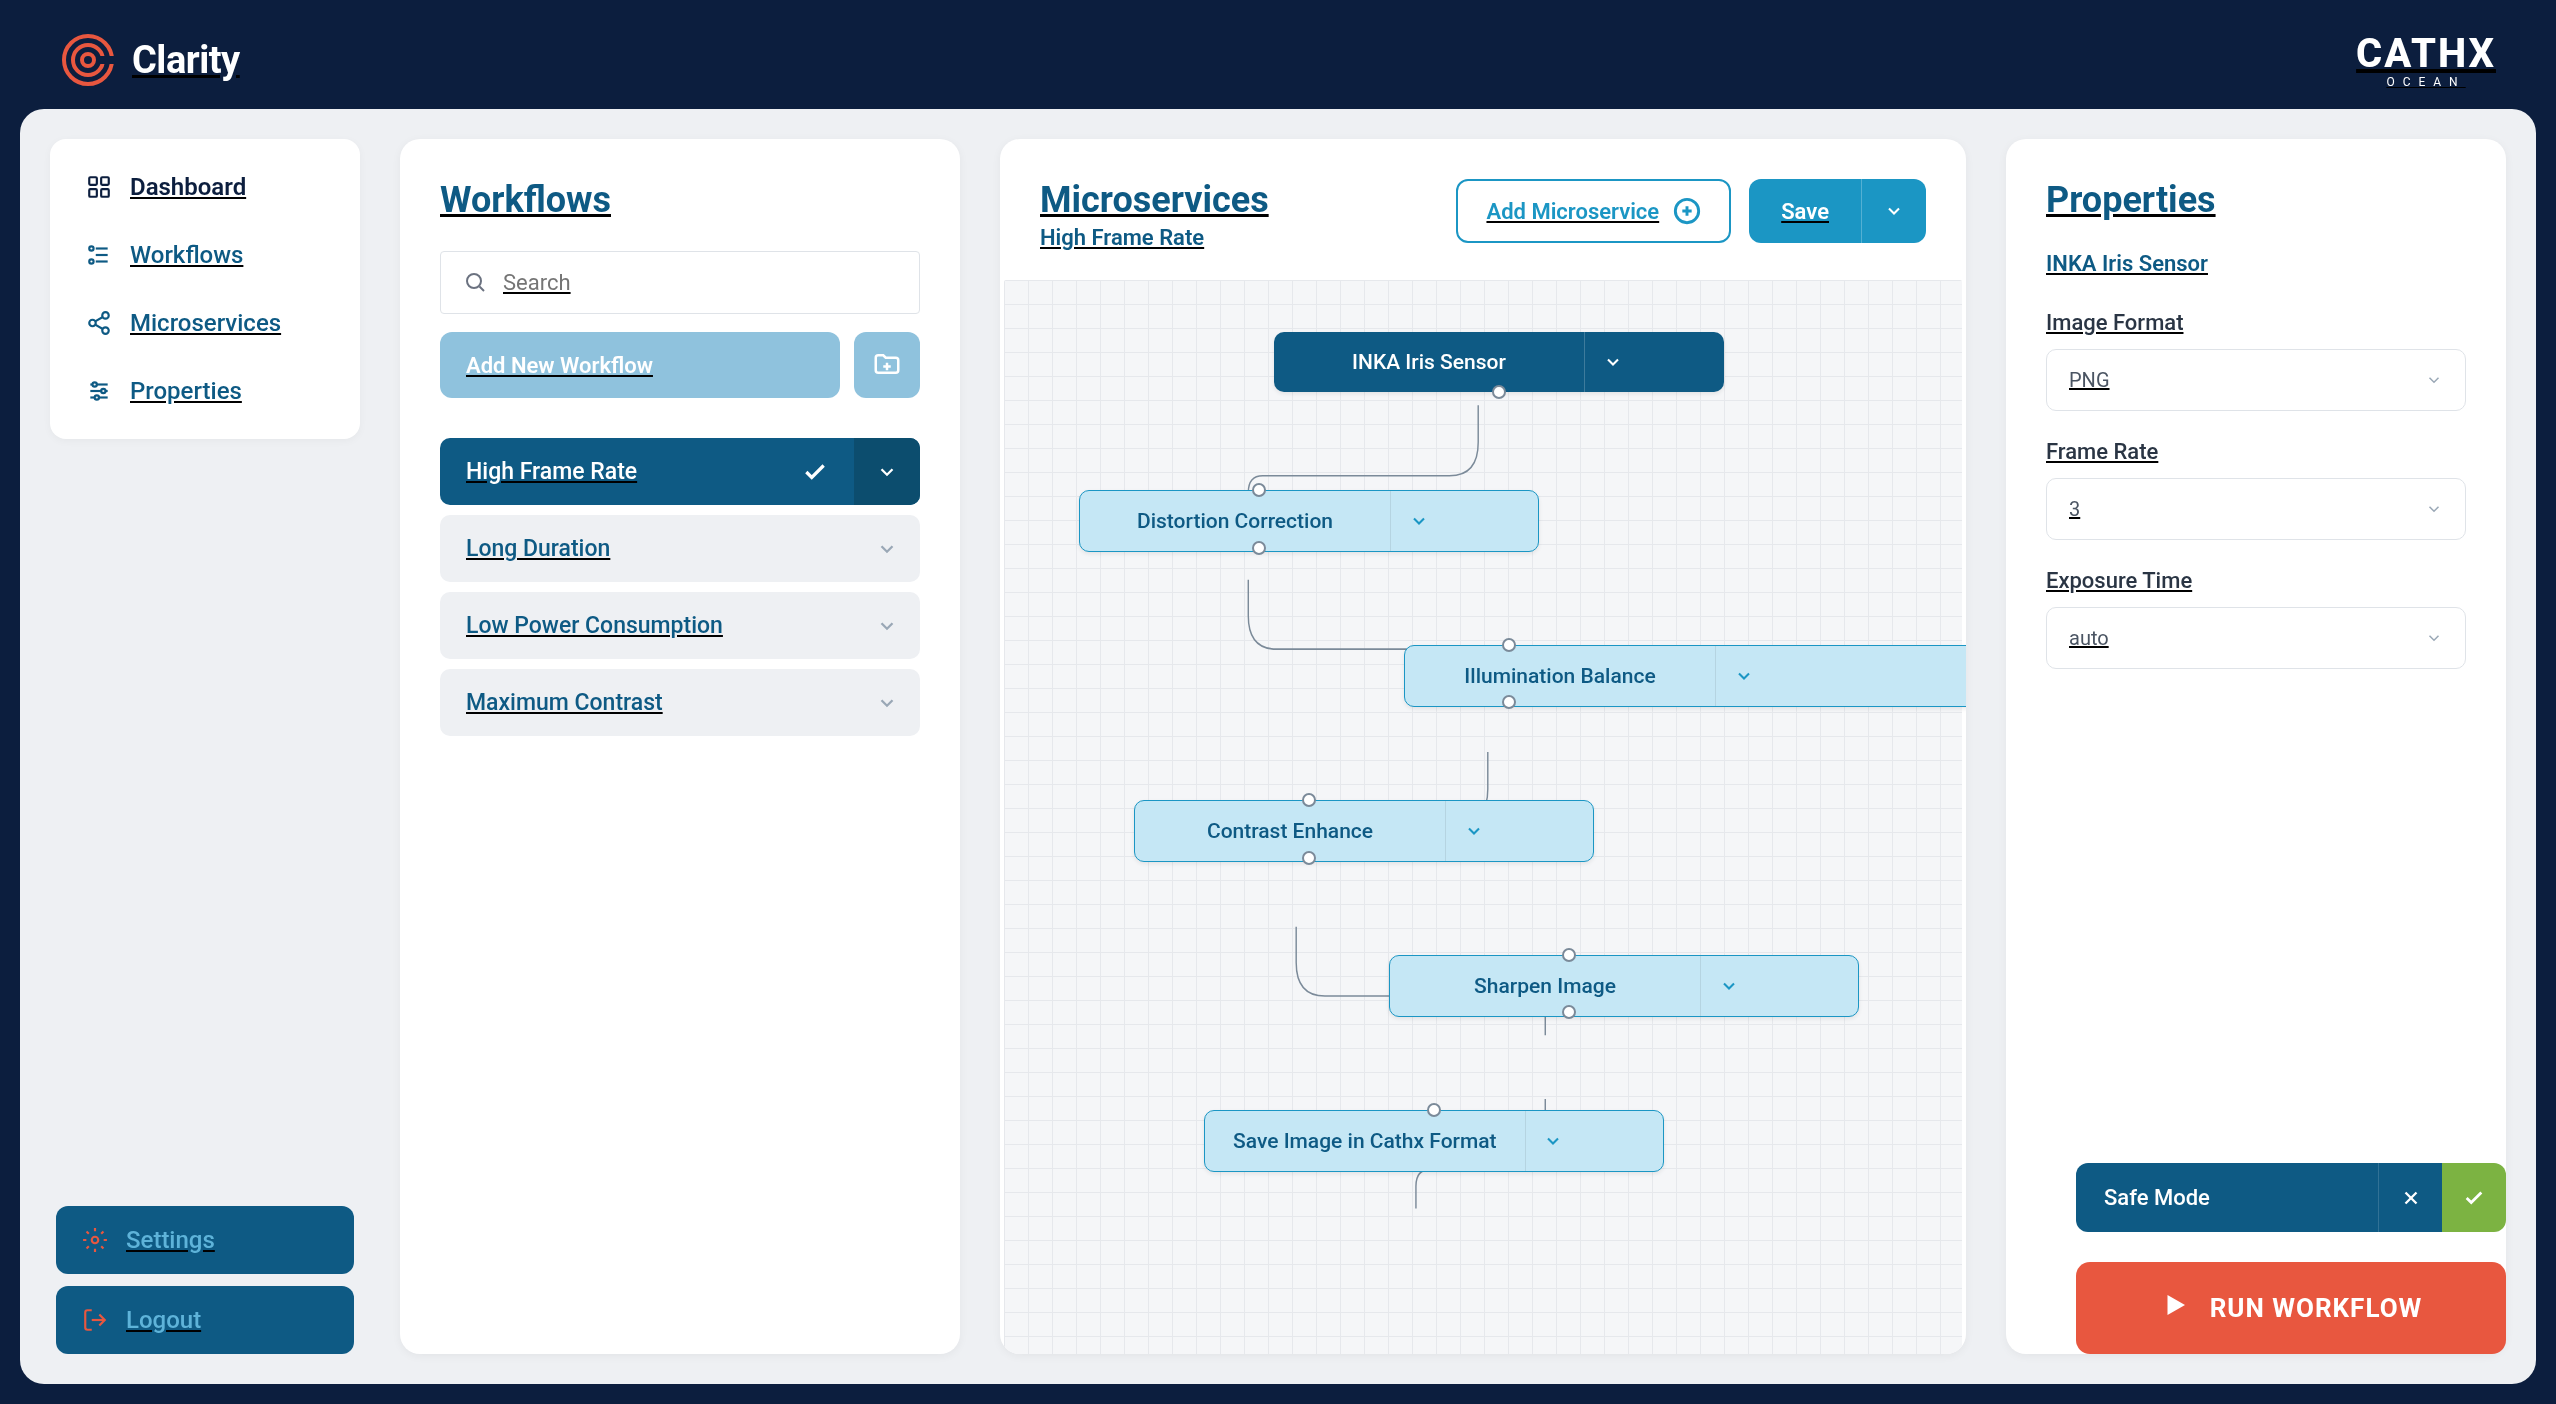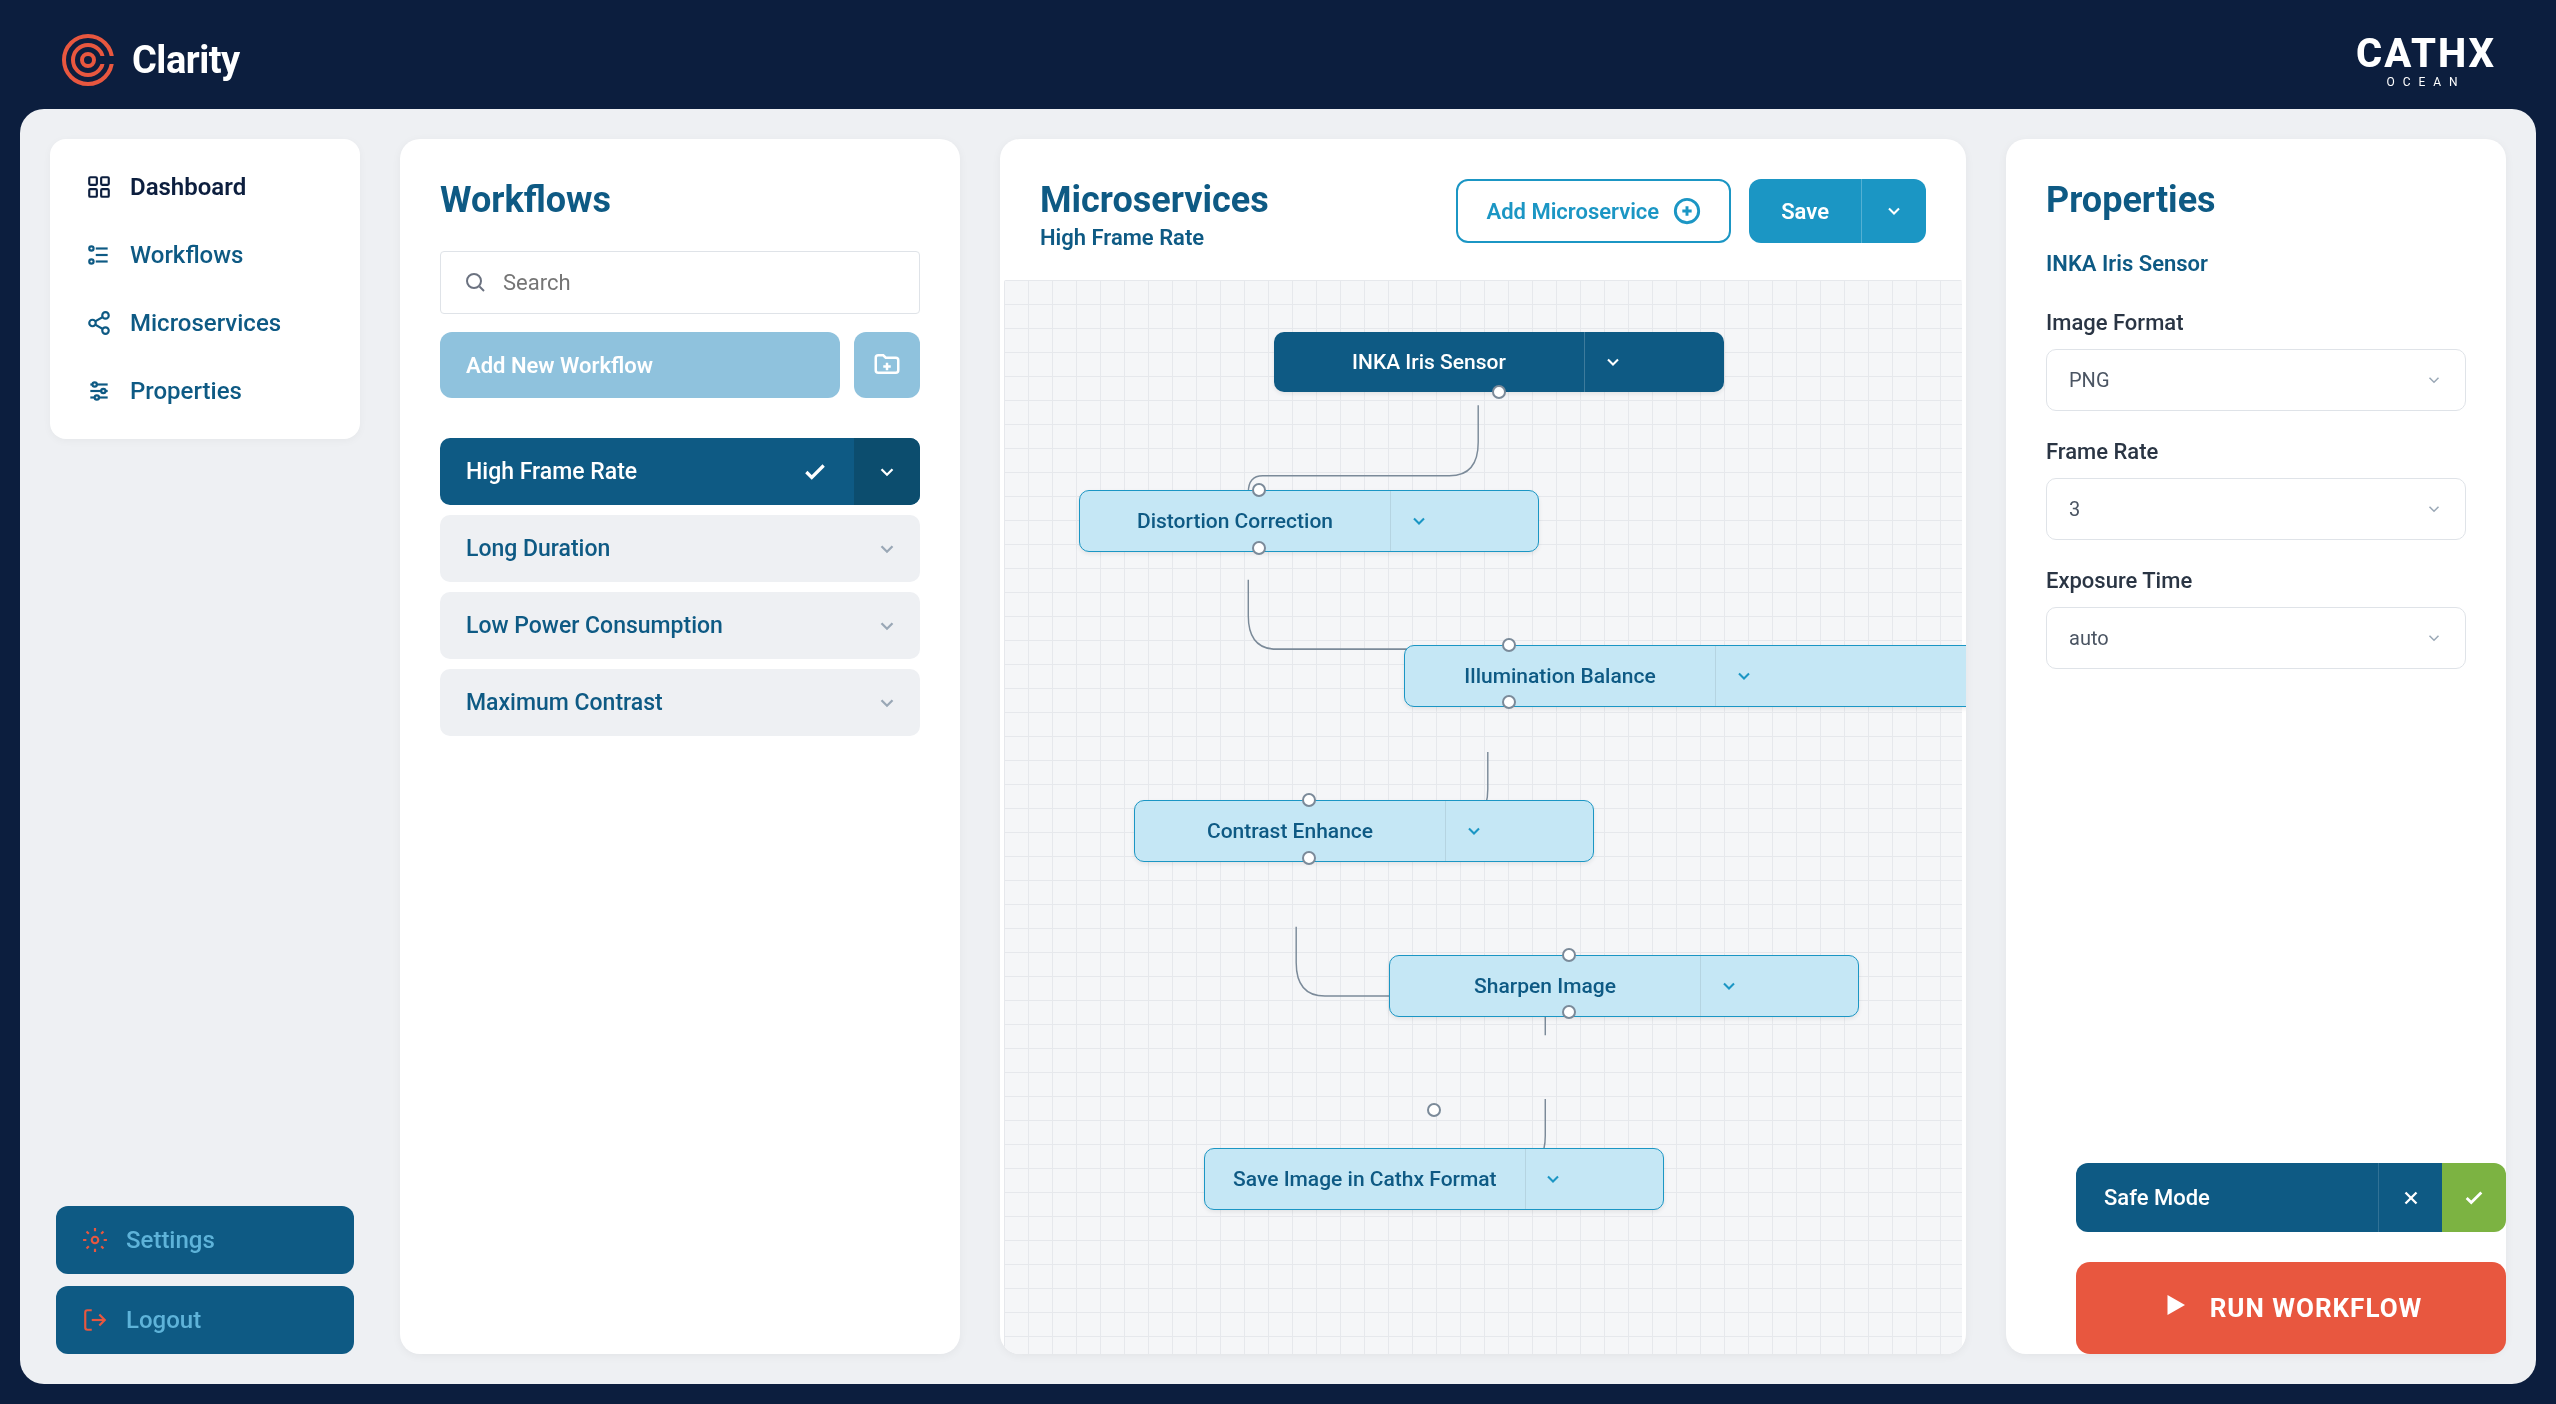--- a/index.html
+++ b/index.html
@@ -1,18 +1,18 @@
 <!DOCTYPE html>
 <html><head>
 <meta charset="utf-8">
 <style>
 * { margin: 0; padding: 0; box-sizing: border-box; font-family: -apple-system, BlinkMacSystemFont, 'Segoe UI', Roboto, sans-serif; }
 body { background: #0c1e3e; width: 2556px; height: 1404px; overflow: hidden; transform-origin: top left; }
 
-.app { width: 100%; height: 100%; display: flex; flex-direction: column; }
+.app { width: 100%; height: 100%; display: flex; flex-direction: column; text-decoration: underline; }
 
 
 .header { display: flex; justify-content: space-between; align-items: center; padding: 30px 60px 20px; }
 .logo-left { display: flex; align-items: center; gap: 16px; }
 .logo-icon { width: 56px; height: 56px; position: relative; }
 .logo-icon svg { width: 100%; height: 100%; }
 .logo-text { color: #fff; font-size: 38px; font-weight: 700; letter-spacing: -0.5px; }
 .logo-right { color: #fff; text-align: center; }
 .logo-right .top { font-size: 40px; font-weight: 800; letter-spacing: 2px; }
 .logo-right .bottom { font-size: 12px; letter-spacing: 8px; margin-top: -2px; }
@@ -336,21 +336,21 @@
           <div class="node-body">Sharpen Image</div>
           <div class="node-chev">
               <svg width="20" height="20" viewBox="0 0 24 24" fill="none" stroke="currentColor" stroke-width="2.5">
                 <polyline points="6 9 12 15 18 9"></polyline>
               </svg>
             </div>
         </div>
         <div class="dot" style="left:565px; top:675px;"></div>
         <div class="dot" style="left:565px; top:732px;"></div>
 
-        <div class="node light" style="left:200px; top:868px; width:460px;">
+        <div class="node light" style="left:200px; top:830px; width:460px;">
           <div class="node-body">Save Image in Cathx Format</div>
           <div class="node-chev">
               <svg width="20" height="20" viewBox="0 0 24 24" fill="none" stroke="currentColor" stroke-width="2.5">
                 <polyline points="6 9 12 15 18 9"></polyline>
               </svg>
             </div>
         </div>
         <div class="dot" style="left:430px; top:830px;"></div>
       </div>
     </div>

